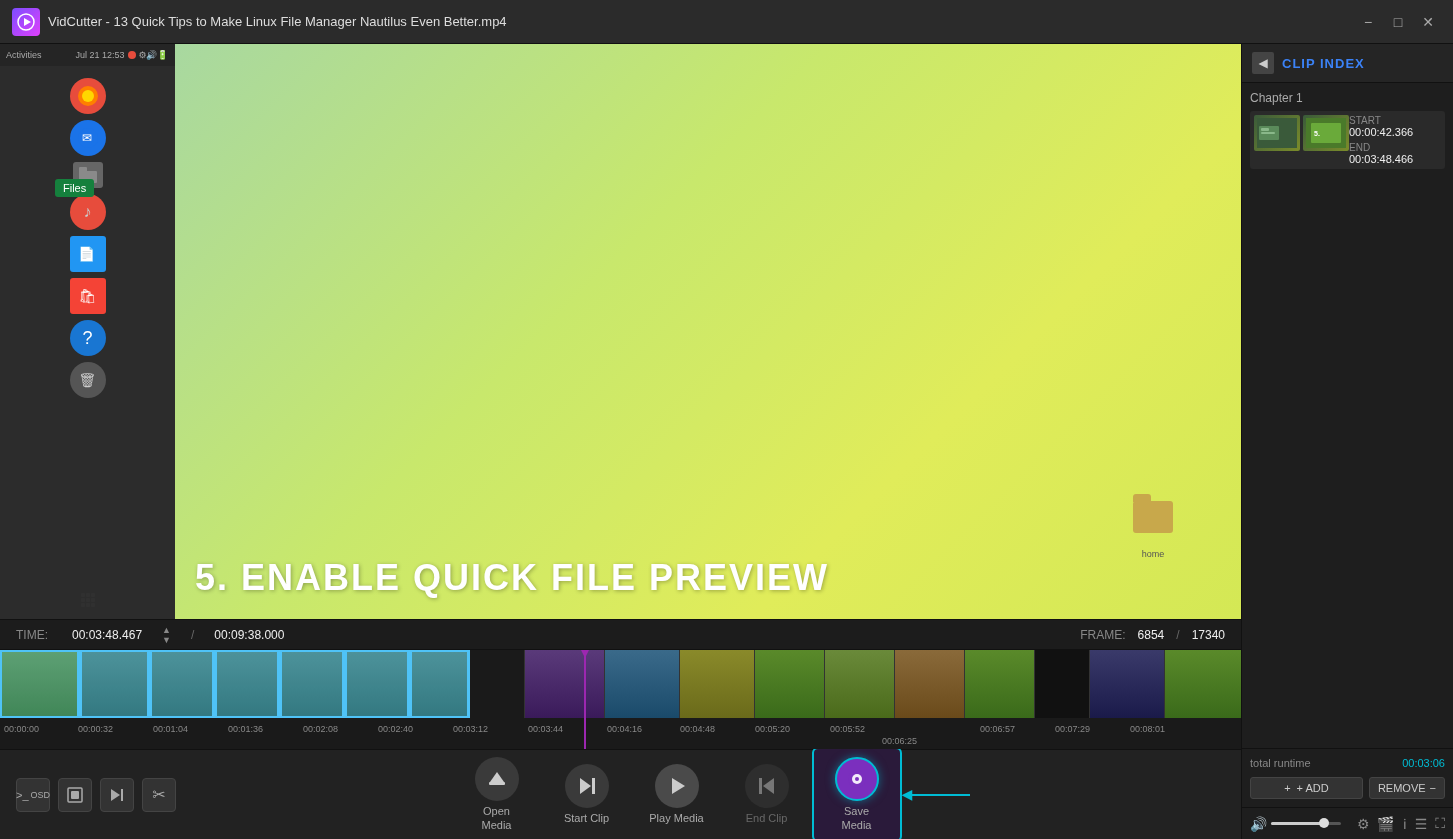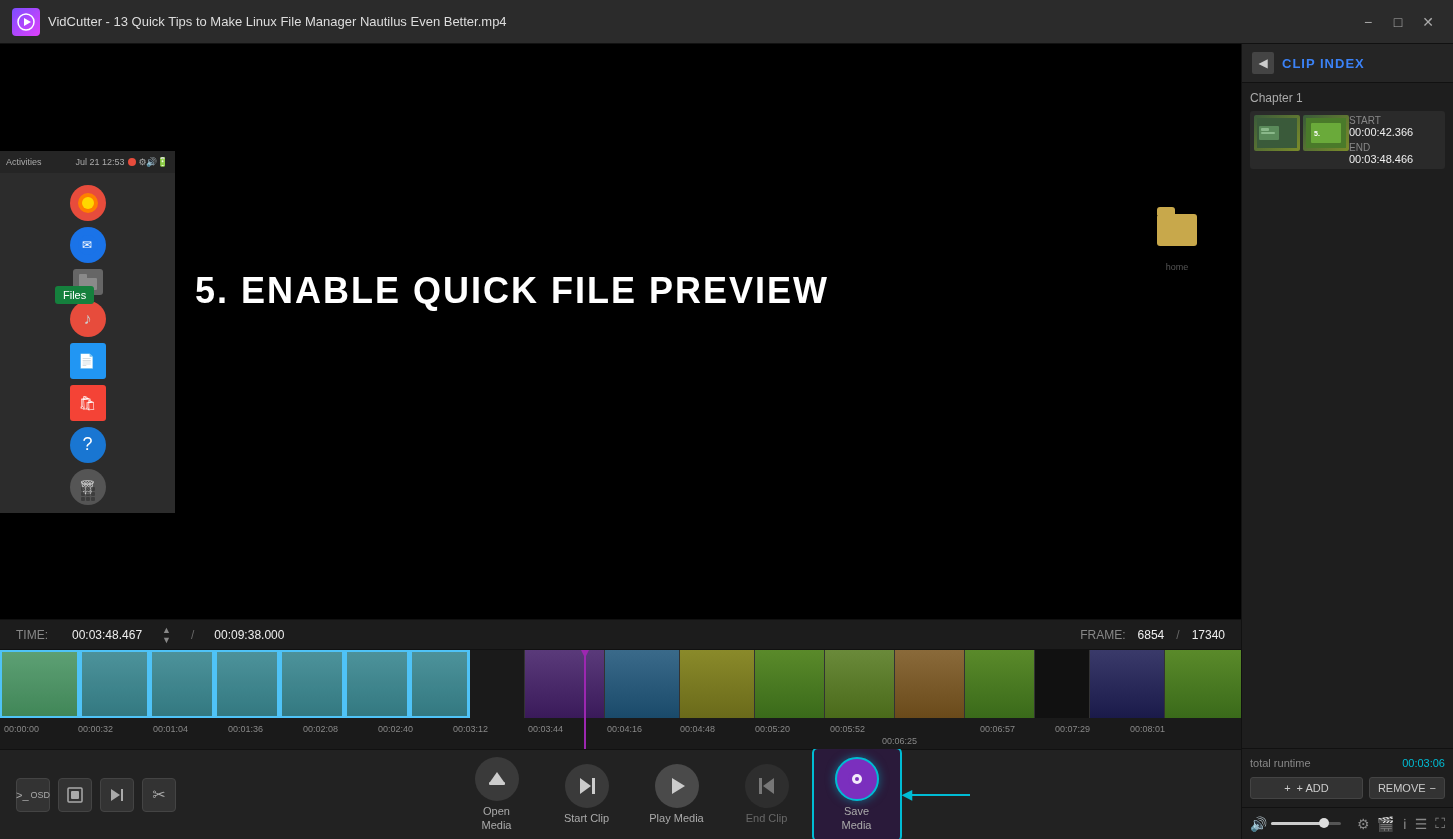--- a/index.html
+++ b/index.html
@@ -74,21 +74,20 @@
     .video-container {
       flex: 1;
       position: relative;
       overflow: hidden;
       background: #000;
     }
     .video-frame {
       position: absolute;
       top: 0; left: 0; right: 0; bottom: 0;
       display: flex;
-      align-items: center;
     }
     
     .desktop-sidebar {
       width: 175px;
       background: #2c2c2c;
       display: flex;
       flex-direction: column;
       align-items: center;
       padding: 8px 0;
       gap: 4px;
@@ -155,21 +154,21 @@
       font-size: 36px;
       font-weight: 900;
       color: #fff;
       text-transform: uppercase;
       letter-spacing: 2px;
       text-shadow: 1px 1px 4px rgba(0,0,0,0.3);
     }
     .desktop-home-icon {
       position: absolute;
       bottom: 60px;
-      right: 44px;
+      right: 68px;
       display: flex;
       flex-direction: column;
       align-items: center;
       gap: 16px;
       font-size: 10px;
       color: #555;
     }
     .home-folder-icon {
       width: 40px; height: 32px;
       background: #c8a84b;

